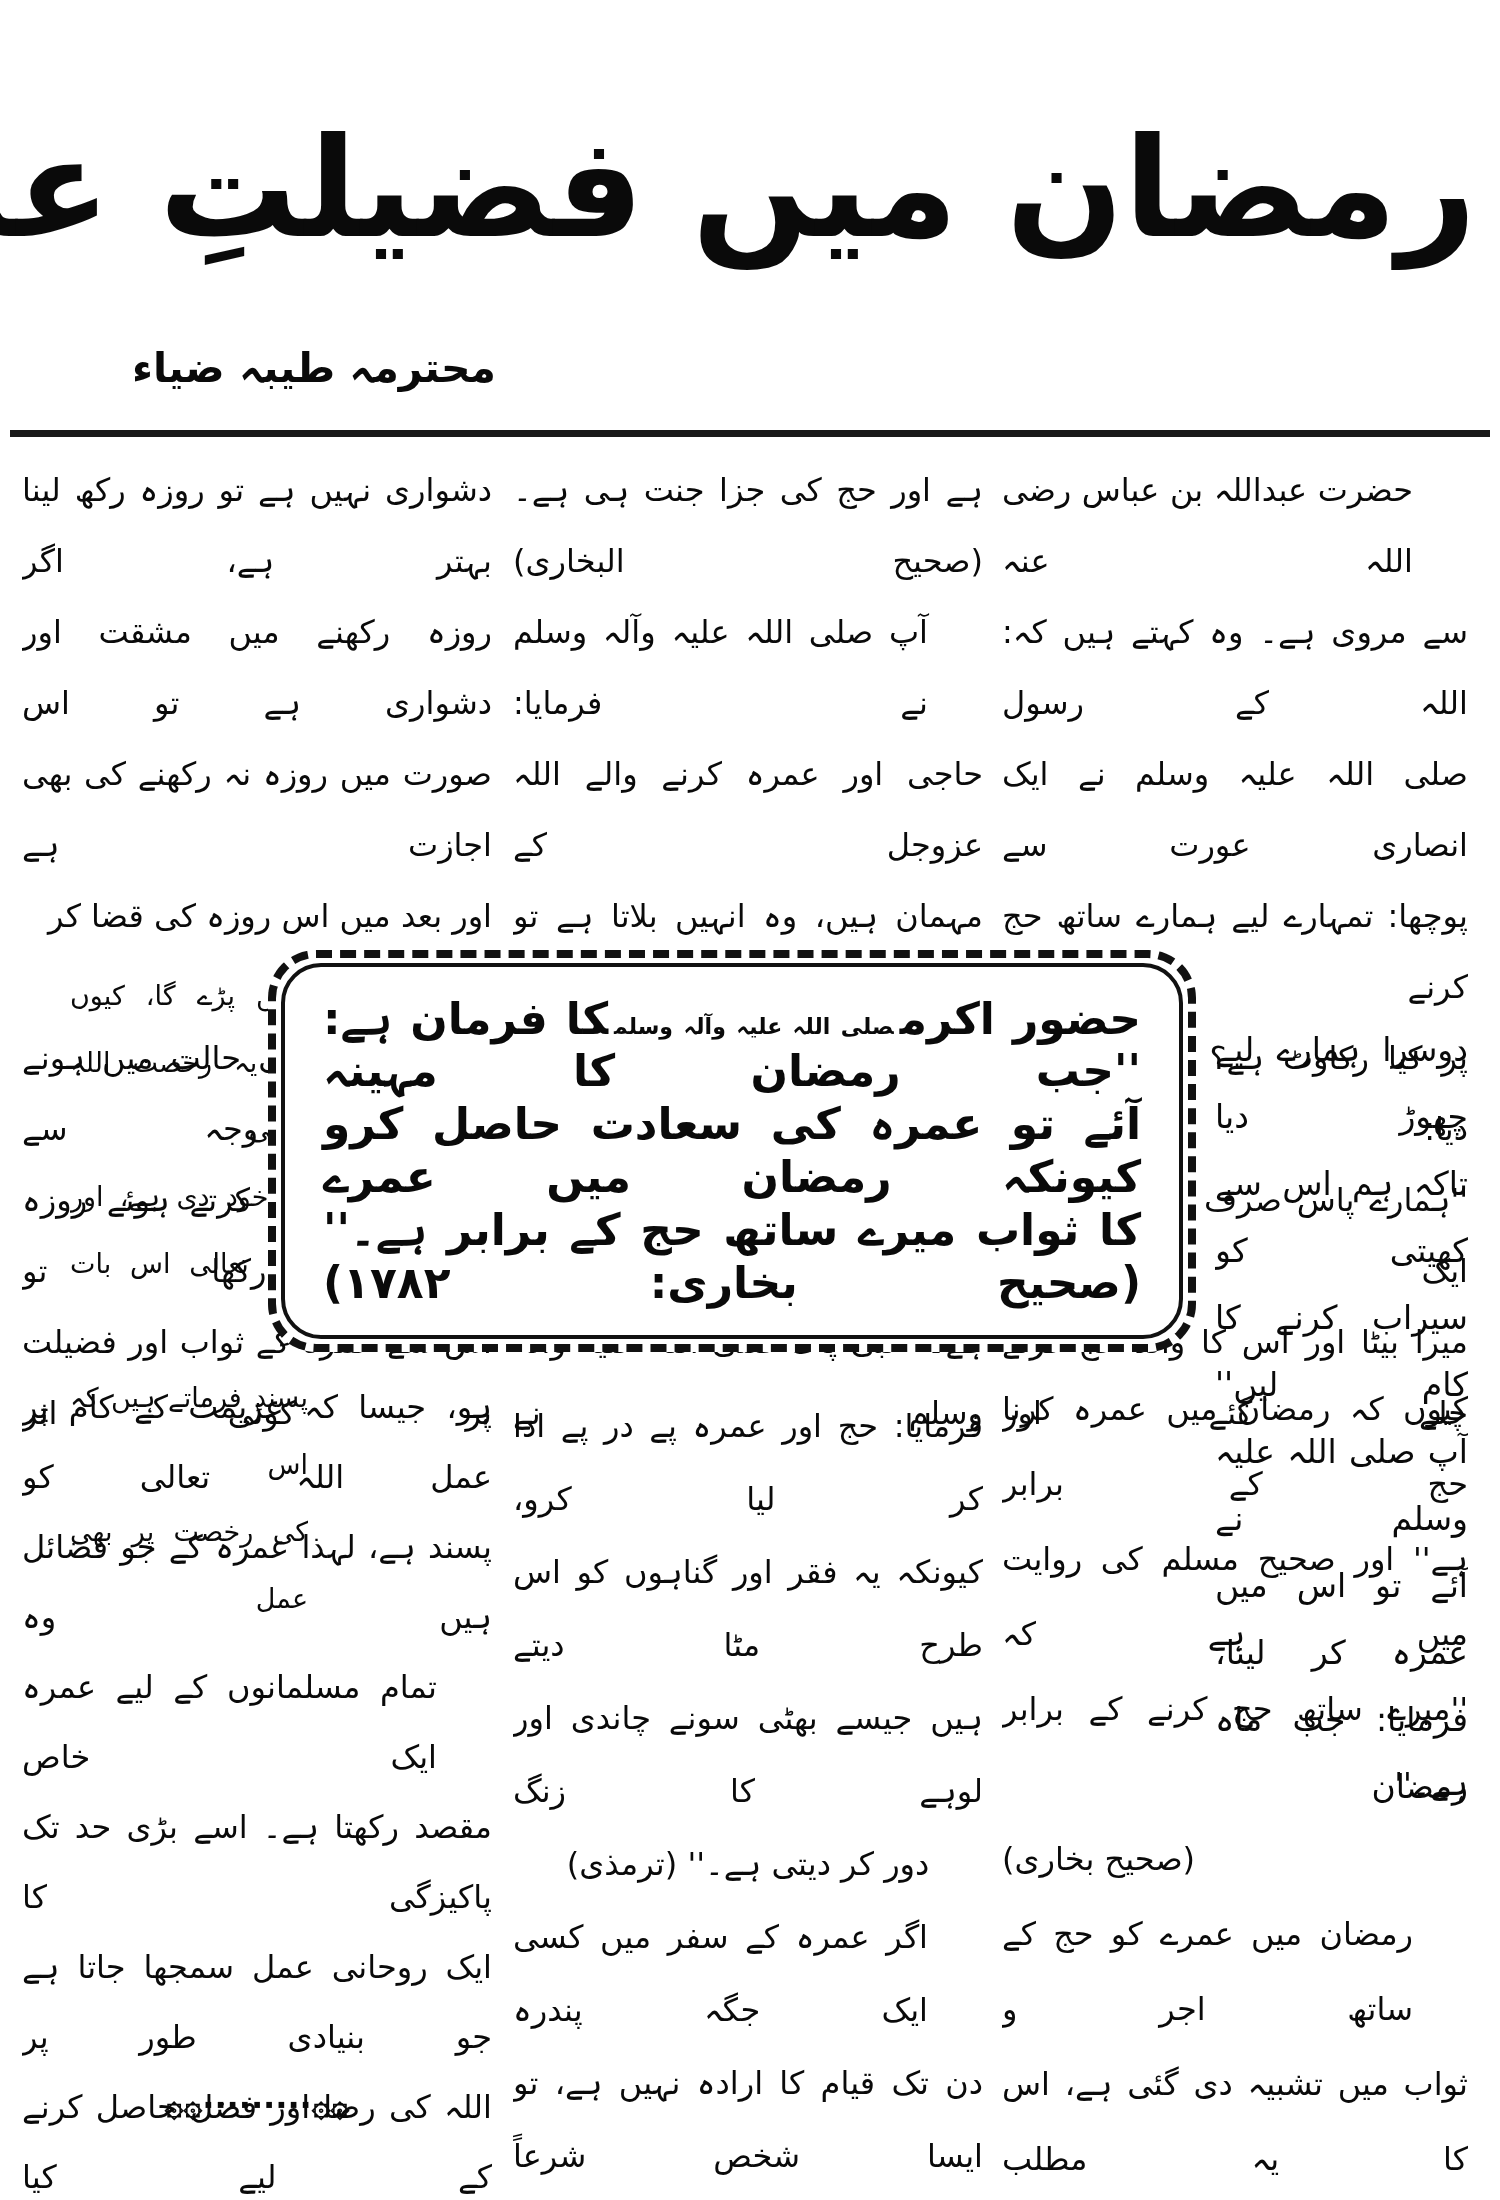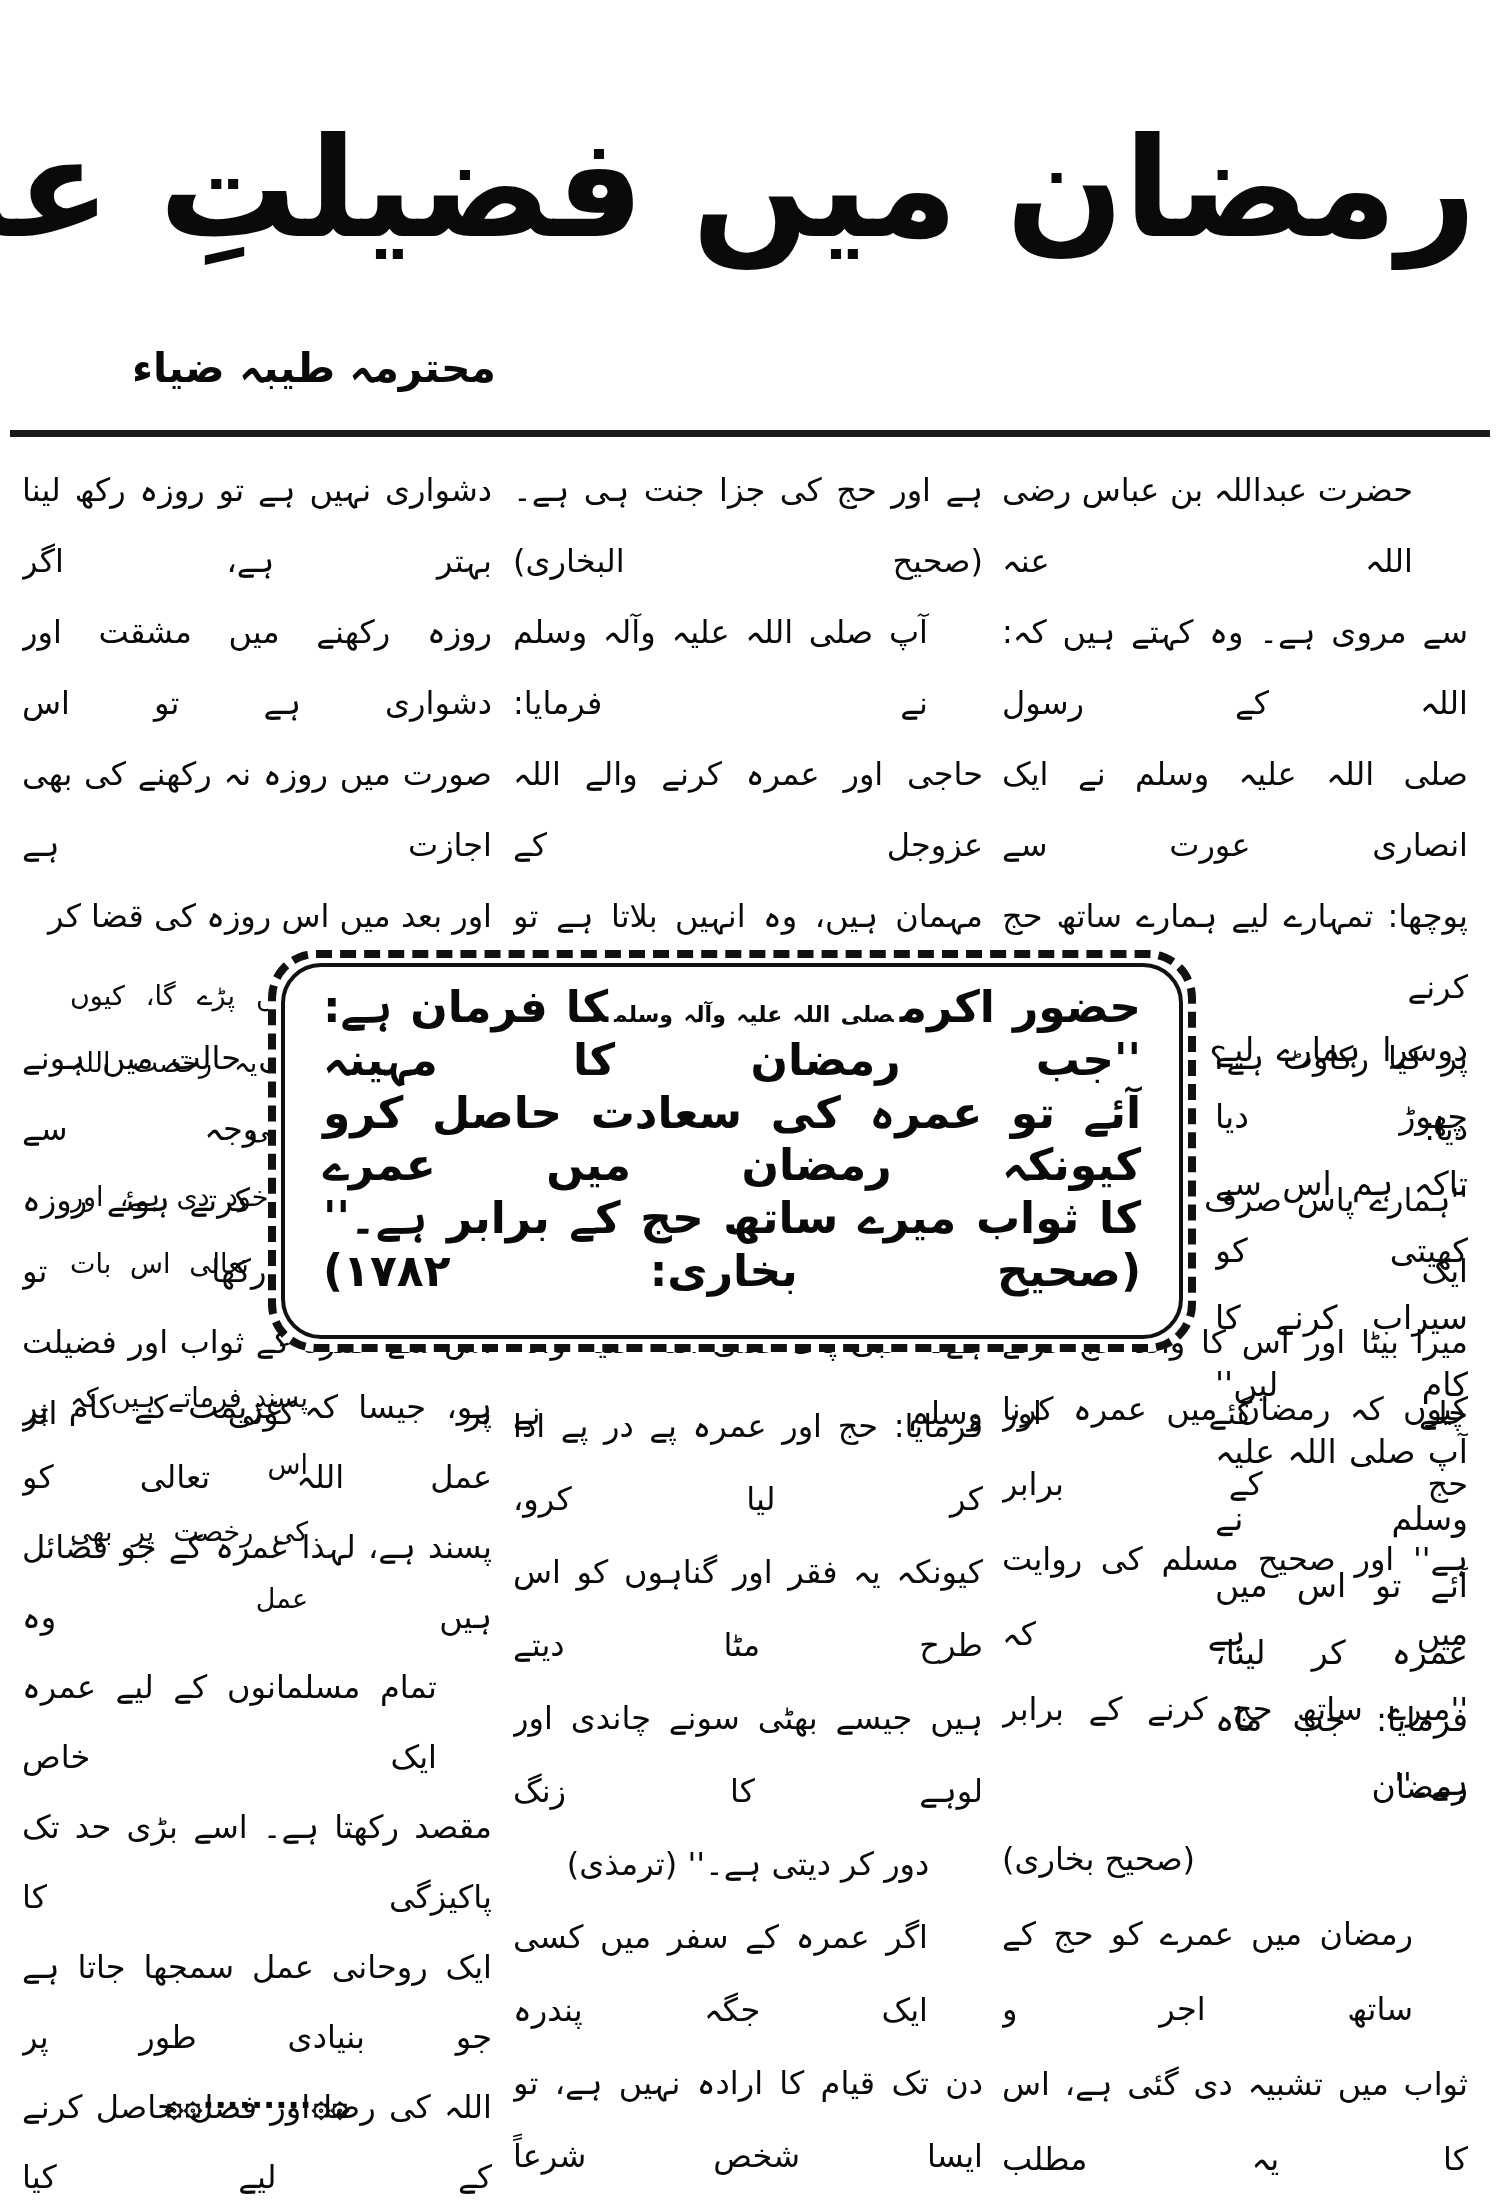--- a/index.html
+++ b/index.html
@@ -23,21 +23,21 @@
   #col-right-bottom{top:1372px;left:1002px;width:466px;font-size:32px;line-height:75px;}
   #col-mid-top     {top:455px;left:513px;width:470px;font-size:32px;line-height:71px;}
   #col-mid-bottom  {top:1390px;left:513px;width:470px;font-size:32px;line-height:73px;}
   #col-left-top    {top:455px;left:22px;width:470px;font-size:32px;line-height:71px;}
   #col-left-beside {top:962px;left:22px;width:238px;font-size:27px;line-height:67px;margin-left:48px;}
   #col-left-bottom {top:1372px;left:22px;width:470px;font-size:32px;line-height:70px;}
   
   #hadith-box{top:950px;left:268px;width:928px;height:402px;border:8px dashed #111;border-radius:48px;
               box-sizing:border-box;background:#fff;}
   #hadith-box-inner{position:absolute;inset:5px;border:4px solid #111;border-radius:40px;
-              display:flex;flex-direction:column;justify-content:flex-start;
+              display:flex;flex-direction:column;justify-content:center;
               padding:14px 38px;box-sizing:border-box;direction:rtl;}
   .box-line{font-size:44px;font-weight:bold;text-align:justify;text-align-last:justify;line-height:1.2;}
   .salawat{font-size:22px;font-weight:bold;margin:0 6px;}
   
   #ornament{top:2086px;left:22px;width:470px;text-align:center;font-size:32px;font-weight:bold;
             letter-spacing:4px;direction:rtl;}
 </style>
 </head>
 <body>
 

